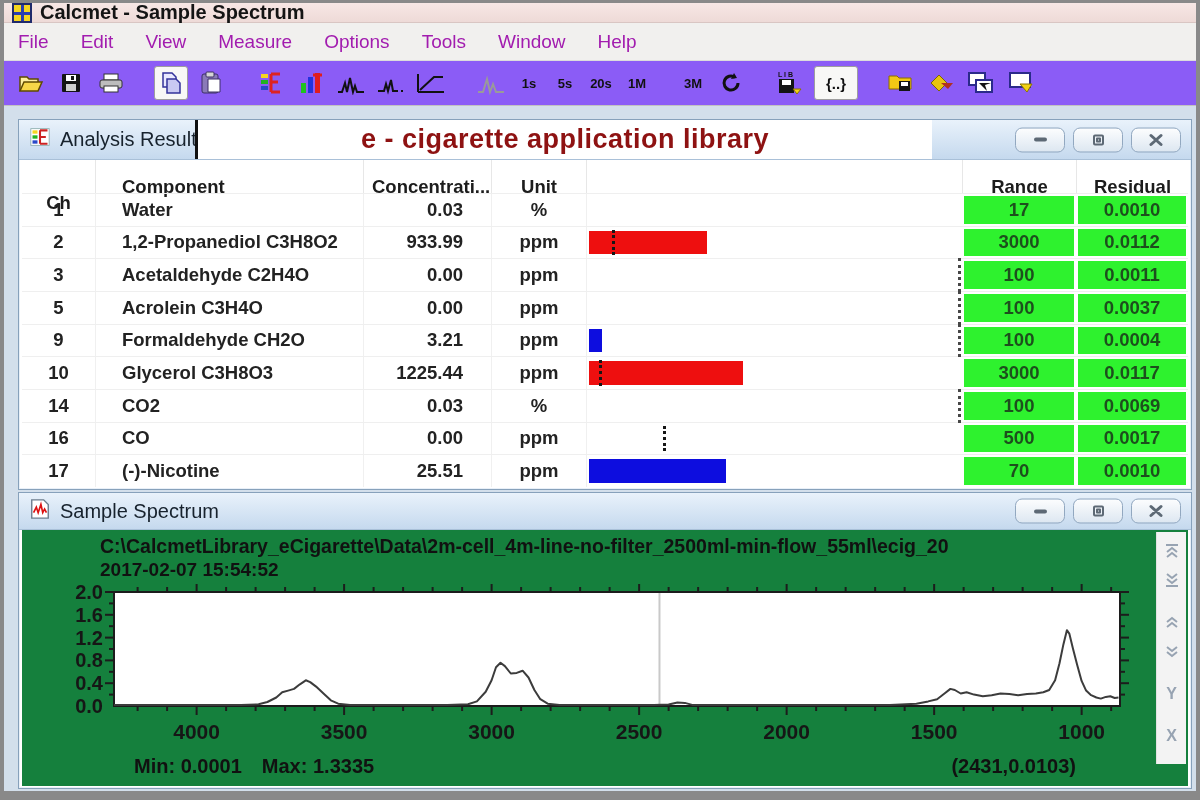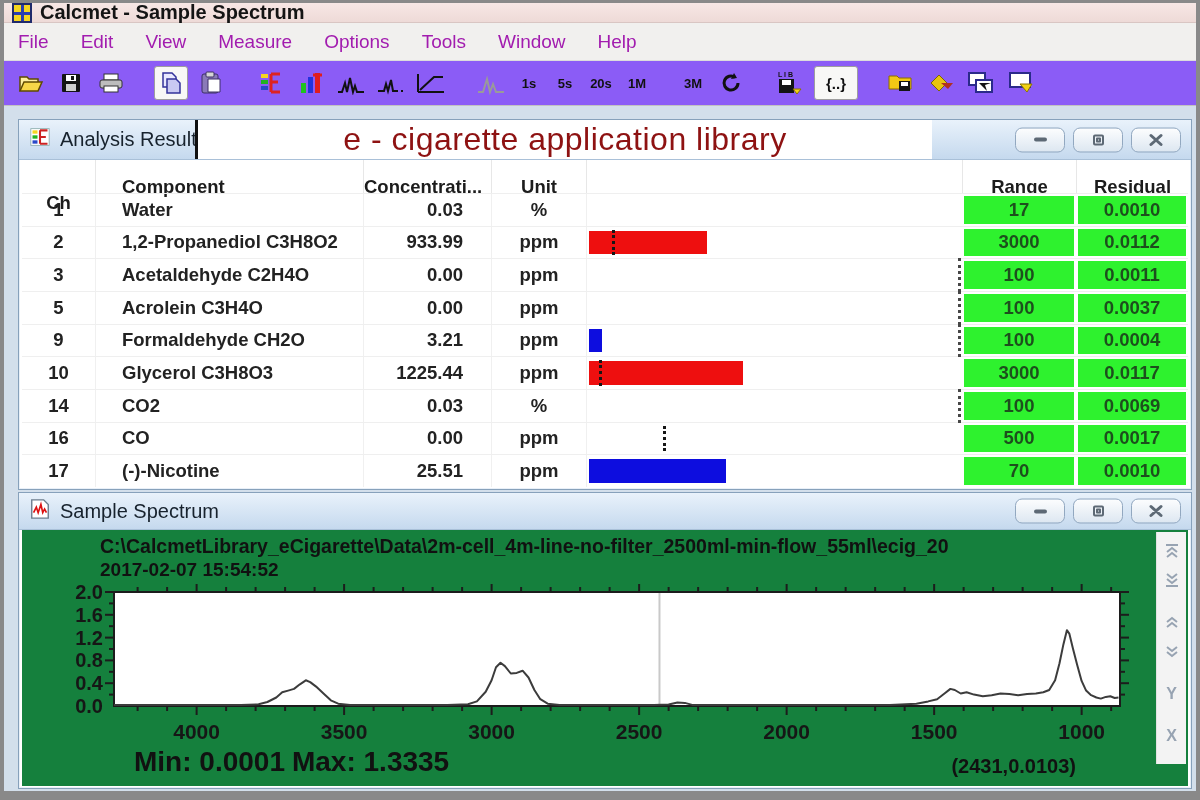--- a/index.html
+++ b/index.html
@@ -31,52 +31,52 @@
   .wtitle { position:relative; height:40px; background:linear-gradient(#e9f2fb,#c5d9ee); border-bottom:1px solid #a9c0d8; display:flex; align-items:center; gap:9px; padding-left:10px; font-size:20px; color:#17222d; }
   .wbtns { position:absolute; right:10px; top:50%; transform:translateY(-50%); display:flex; gap:8px; }
   .wbtn { width:50px; height:25px; border:1px solid #92a8c0; border-radius:7px; background:linear-gradient(#fcfdfe,#dde7f1); display:flex; align-items:center; justify-content:center; }
   .glyph-min { width:13px; height:4px; background:#5d6975; border-radius:2px; }
   .glyph-max { width:11px; height:11px; border:2px solid #5d6975; border-radius:2px; position:relative; }
   .glyph-max:before { content:""; position:absolute; inset:1px; border:2px solid #5d6975; border-radius:1px; }
 
   
   #analysis-window { left:14px; top:116px; width:1174px; height:371px; }
   .banner { position:absolute; left:176px; top:0; bottom:0; width:737px; background:#fff; border-left:3px solid #101010; display:flex; align-items:center; justify-content:center; }
-  .banner span { color:#8e1212; font-size:32px; font-weight:400; letter-spacing:.5px; white-space:nowrap; }
+  .banner span { color:#8e1212; font-size:27px; font-weight:700; letter-spacing:.5px; white-space:nowrap; }
 
   .table { position:absolute; top:40px; left:3px; right:3px; bottom:2px; display:grid; grid-template-rows:33px repeat(9,1fr); background:#fff; font-size:18.5px; font-weight:600; color:#222; }
   .thead,.trow { display:grid; grid-template-columns:73px 268px 128px 95px 1fr 114px 112px; border-top:1px solid #efefef; }
   .thead { border-top:none; color:#1c1c1c; }
   .c { display:flex; align-items:center; border-left:1px solid #f0f0f0; min-width:0; }
   .thead .c, .trow .c:first-child { border-left:none; }
   .thead .c { border-left:1px solid #e7e7e7; }
   .thead .c:first-child { border-left:none;margin-top:32px; }
   .ch   { justify-content:center; }
   .comp { padding-left:26px; white-space:nowrap; overflow:hidden; }
   .conc { justify-content:flex-end; padding-right:28px; }
   .unit { justify-content:center; }
-  .hleft { padding-left:0; justify-content:flex-start; }
+  .hleft { padding-left:8px; justify-content:flex-start; }
   .hcent { justify-content:center; }
   .barcell { position:relative; }
   .bar { position:absolute; left:2px; top:4px; bottom:4px; }
   .dotline { position:absolute; top:3px; bottom:3px; border-left:3px dotted #161616; }
   .rightdots { position:absolute; right:1px; top:-1px; bottom:-1px; border-right:3px dotted #474747; }
   .grn { background:#2ef22e; border:2px solid #fff; justify-content:center; color:#1d4f1d; }
 
   
   #spectrum-window { left:14px; top:489px; width:1174px; height:297px; }
   #spectrum-window .wtitle { height:37px; }
   .scontent { position:absolute; top:37px; left:3px; right:3px; bottom:2px; background:#15803d; }
   .spath { position:absolute; top:5px; left:78px; right:46px; font-size:19.5px; font-weight:bold; color:#111; white-space:nowrap; overflow:hidden; }
   .sdate { position:absolute; top:29px; left:78px; font-size:19px; font-weight:bold; color:#111; }
   .sidebar-strip { position:absolute; right:2px; top:2px; bottom:22px; width:30px; background:#f3f3f3; border-left:1px solid #e2e2e2; display:flex; flex-direction:column; align-items:center; padding-top:8px; gap:10px; }
   .sbtn { width:22px; height:20px; display:flex; align-items:center; justify-content:center; color:#97a3b2; font-size:16px; font-weight:bold; }
   .sbtn svg { stroke:#97a3b2; fill:none; stroke-width:2; }
   .gap-b { margin-top:12px; }
-  .minmax { position:absolute; left:112px; bottom:8px; font-size:28px; font-weight:bold; color:#111; display:flex; gap:7px; }
+  .minmax { position:absolute; left:112px; bottom:8px; font-size:20px; font-weight:bold; color:#111; display:flex; gap:20px; }
   .cursorpos { position:absolute; right:112px; bottom:8px; font-size:20px; font-weight:bold; color:#111; }
   #spectrum-svg { position:absolute; left:34px; top:54px; }
   #spectrum-svg text { font-family:"Liberation Sans", sans-serif; font-weight:bold; fill:#161616; }
 </style>
 </head>
 <body>
 
 <div class="app">
 
   <div class="titlebar">

